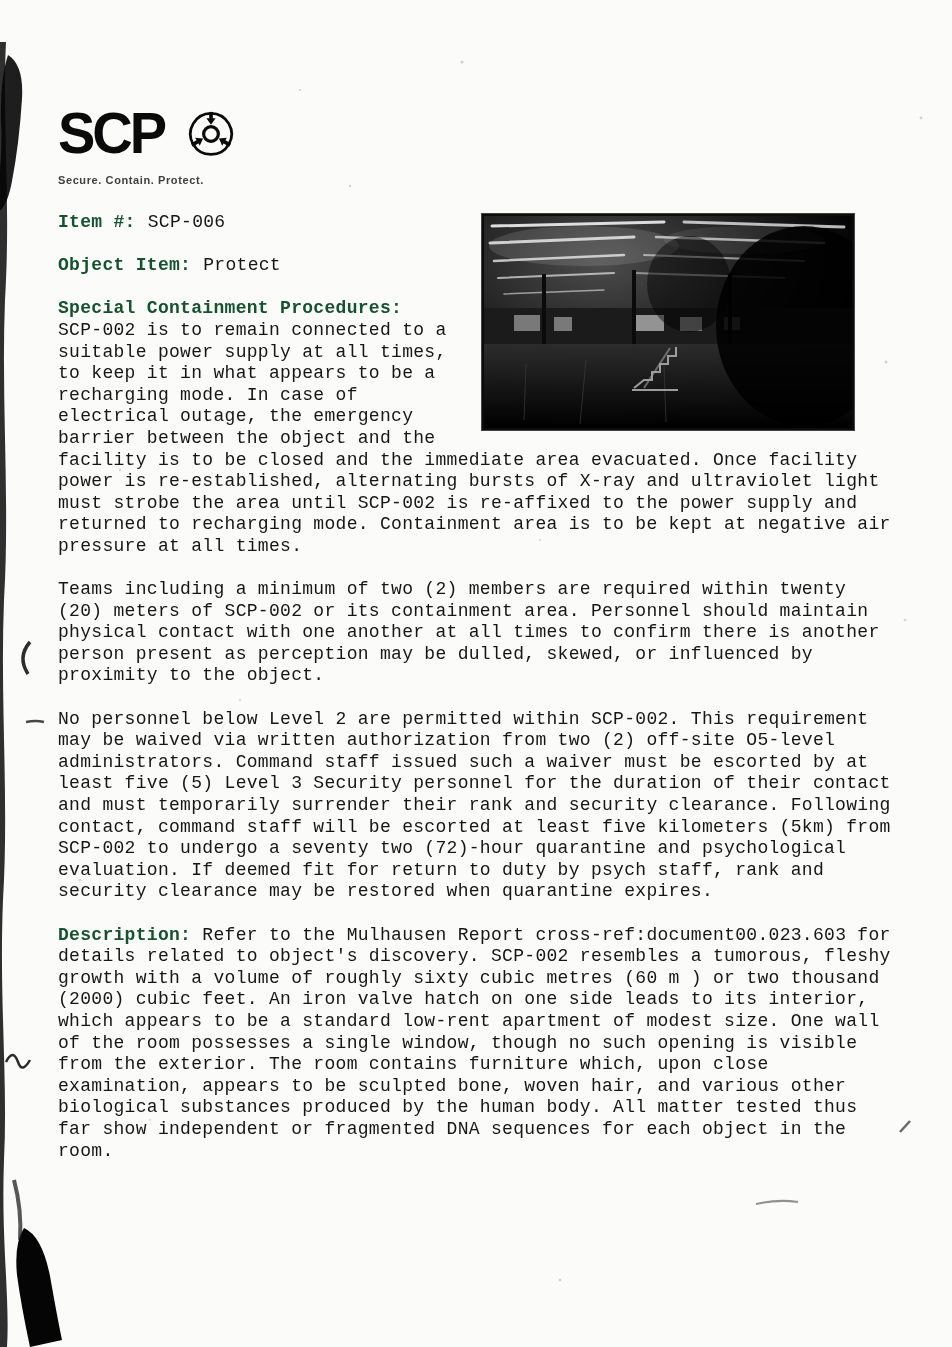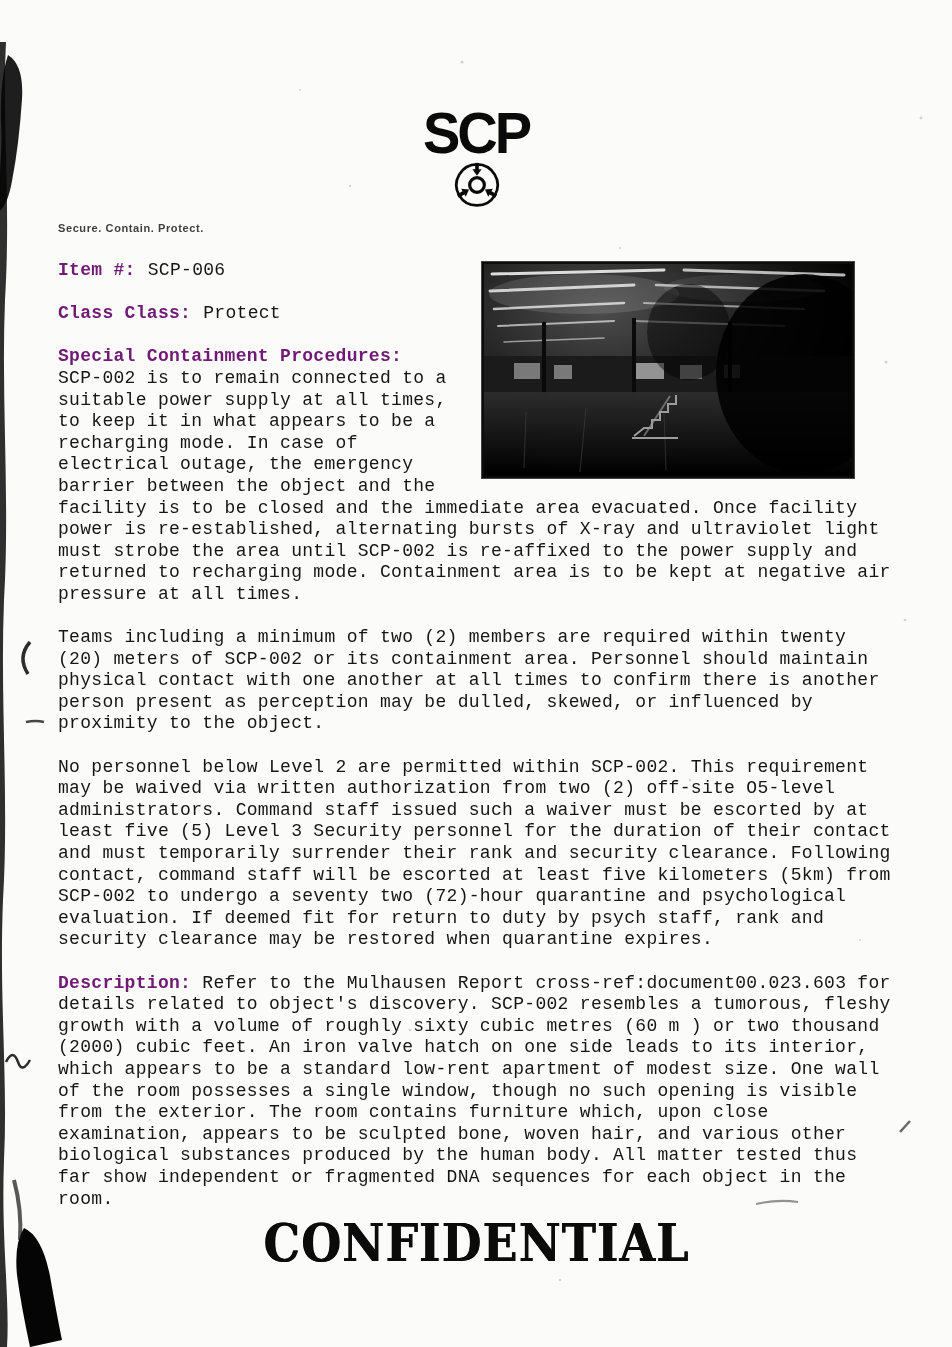--- a/index.html
+++ b/index.html
@@ -15,39 +15,39 @@
     position:absolute;inset:0;width:952px;height:1347px;
     pointer-events:none;z-index:9;
   }
   .page-content{
     position:relative;
     padding:108px 58px 0 58px;
     z-index:2;
   }
   
   .logo-block{margin-bottom:26px;}
-  .logo-row{display:flex;align-items:center;gap:2px;flex-direction:column;}
+  .logo-row{display:flex;align-items:center;gap:22px;}
   .logo-wordmark{
     font-family:"Liberation Sans","DejaVu Sans",sans-serif;
     font-weight:bold;font-size:56px;line-height:52px;
     letter-spacing:-3px;color:#0a0a0a;
     transform:scaleY(1.02);
   }
   .logo-emblem{width:46px;height:46px;margin-left:2px;}
   .logo-tagline{
     font-family:"Liberation Sans","DejaVu Sans",sans-serif;
     font-weight:bold;font-size:11px;letter-spacing:0.6px;
     color:#404040;margin-top:14px;
   }
   
   .doc{
     font-size:18px;line-height:21.6px;letter-spacing:0.3px;
   }
   .doc p{margin:0 0 21.6px 0;}
-  .doc b{font-weight:bold;color:#701a75;}
+  .doc b{font-weight:bold;color:#14532d;}
   .block-label{display:block;}
   .value-gap{margin-left:12px;}
   
   .photo-frame{
     float:right;
     width:368px;height:212px;
     margin:2px 40px 10px 16px;
     border:2px solid #0c0c0c;
     background:#000;
     box-shadow:0 0 0 1px #444;
@@ -203,37 +203,34 @@
         <ellipse cx="320" cy="110" rx="88" ry="100" fill="#000" opacity="0.85"></ellipse>
         <ellipse cx="205" cy="68" rx="42" ry="48" fill="#000" opacity="0.45"></ellipse>
       </svg>
     </div>
 
     <p>
       <b>Item #:</b><span class="value-gap">SCP-006</span>
     </p>
 
     <p>
-      <b>Class Class:</b><span class="value-gap">Protect</span>
+      <b>Object Item:</b><span class="value-gap">Protect</span>
     </p>
 
     <p>
       <b class="block-label">Special Containment Procedures:</b><span>SCP-002 is to remain connected to a suitable power supply at all times, to keep it in what appears to be a recharging mode. In case of electrical outage, the emergency barrier between the object and the facility is to be closed and the immediate area evacuated. Once facility power is re-established, alternating bursts of X-ray and ultraviolet light must strobe the area until SCP-002 is re-affixed to the power supply and returned to recharging mode. Containment area is to be kept at negative air pressure at all times.</span>
     </p>
 
     <p>
       <span>Teams including a minimum of two (2) members are required within twenty (20) meters of SCP-002 or its containment area. Personnel should maintain physical contact with one another at all times to confirm there is another person present as perception may be dulled, skewed, or influenced by proximity to the object.</span>
     </p>
 
     <p>
       <span>No personnel below Level 2 are permitted within SCP-002. This requirement may be waived via written authorization from two (2) off-site O5-level administrators. Command staff issued such a waiver must be escorted by at least five (5) Level 3 Security personnel for the duration of their contact and must temporarily surrender their rank and security clearance. Following contact, command staff will be escorted at least five kilometers (5km) from SCP-002 to undergo a seventy two (72)-hour quarantine and psychological evaluation. If deemed fit for return to duty by psych staff, rank and security clearance may be restored when quarantine expires.</span>
     </p>
 
     <p>
       <b>Description:</b> <span>Refer to the Mulhausen Report cross-ref:document00.023.603 for details related to object's discovery. SCP-002 resembles a tumorous, fleshy growth with a volume of roughly sixty cubic metres (60 m ) or two thousand (2000) cubic feet. An iron valve hatch on one side leads to its interior, which appears to be a standard low-rent apartment of modest size. One wall of the room possesses a single window, though no such opening is visible from the exterior. The room contains furniture which, upon close examination, appears to be sculpted bone, woven hair, and various other biological substances produced by the human body. All matter tested thus far show independent or fragmented DNA sequences for each object in the room.</span>
     </p>
 
-    <div class="stamp-wrap">
-      <span class="stamp">CONFIDENTIAL</span>
-    </div>
 
   </div>
 </div>
 
 </body></html>

